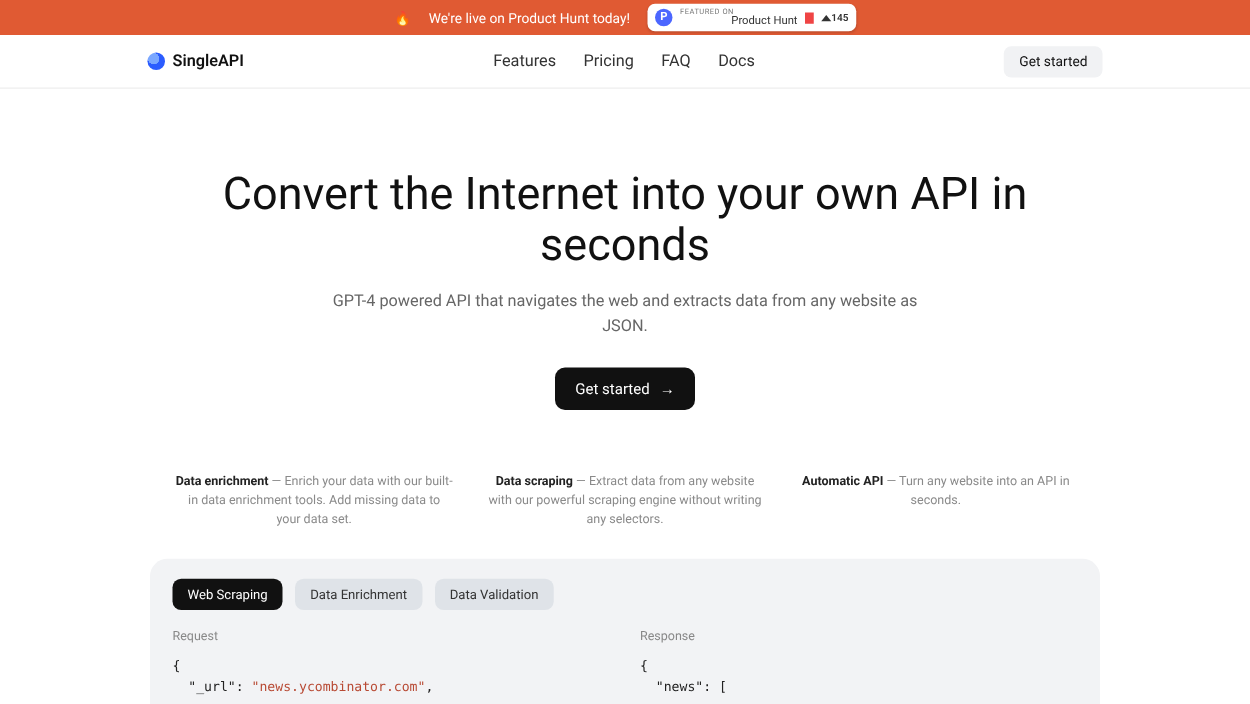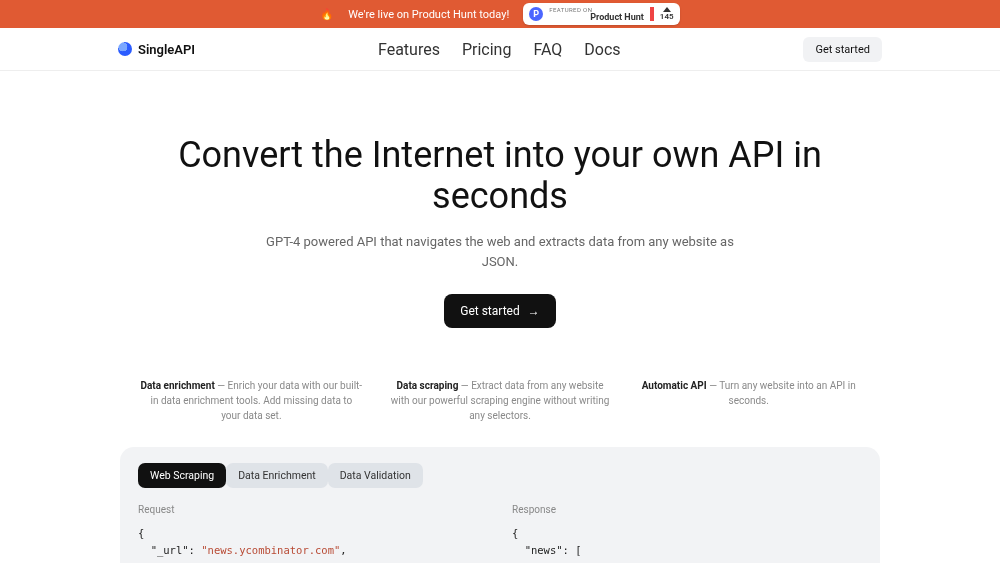--- a/index.html
+++ b/index.html
@@ -17,49 +17,49 @@
   html,body{margin:0;padding:0;font-family:-apple-system,BlinkMacSystemFont,"Segoe UI",Roboto,Helvetica,Arial,sans-serif;color:var(--ink);background:#fff;}
   a{text-decoration:none;color:inherit;}
 
   
   .banner{background:var(--orange);height:28px;display:flex;align-items:center;justify-content:center;gap:14px;font-size:11px;color:#fff;}
   .banner .emoji{font-size:11px;}
   .ph-badge{background:#fff;border-radius:6px;height:22px;display:flex;align-items:center;padding:0 6px;gap:6px;color:#333;font-size:8px;line-height:1;box-shadow:0 1px 2px rgba(0,0,0,.15);}
   .ph-badge .p{width:14px;height:14px;border-radius:50%;background:#4b66ff;color:#fff;display:flex;align-items:center;justify-content:center;font-weight:700;font-size:9px;}
   .ph-badge .txt{display:flex;flex-direction:column;}
   .ph-badge .txt .t1{font-size:6px;letter-spacing:.4px;color:#777;}
-  .ph-badge .txt .t2{font-size:9px;font-weight:700;color:#333;padding-left:41px;}
-  .ph-badge .votes{border-left:4px solid #ef4444;padding-left:6px;display:flex;flex-direction:column;align-items:center;}
+  .ph-badge .txt .t2{font-size:9px;font-weight:400;color:#333;padding-left:41px;}
+  .ph-badge .votes{border-left:7px solid #ef4444;padding-left:6px;display:flex;align-items:center;}
   .ph-badge .votes .caret{width:0;height:0;border-left:4px solid transparent;border-right:4px solid transparent;border-bottom:5px solid #333;}
   .ph-badge .votes .n{font-size:8px;font-weight:600;color:#333;margin-top:1px;}
 
   
   .nav-wrap{border-bottom:1px solid #eee;}
   .nav{max-width:780px;margin:0 auto;height:42px;display:flex;align-items:center;justify-content:space-between;padding:0 8px;}
   .brand{display:flex;align-items:center;gap:6px;font-weight:600;font-size:13px;}
   .brand .logo{width:14px;height:14px;border-radius:50%;background:radial-gradient(circle at 35% 35%, #7aa7ff 0 35%, #2b5cff 36% 100%);}
-  .nav-links{display:flex;gap:22px;font-size:16px;color:#333;}
+  .nav-links{display:flex;gap:22px;font-size:13px;color:#333;}
   .nav-links span{cursor:pointer;}
   .nav .cta{background:#f1f2f4;border-radius:6px;font-size:11px;padding:6px 12px;cursor:pointer;}
 
   
   .hero{max-width:760px;margin:0 auto;text-align:center;padding:64px 20px 28px;}
   .hero h1{font-size:36px;line-height:1.15;font-weight:400;margin:0 0 14px;}
   .hero p.sub{font-size:13px;color:#666;margin:0 auto 22px;max-width:480px;line-height:1.55;text-align:center;}
   .hero .primary{display:inline-flex;align-items:center;gap:8px;background:#111;color:#fff;border-radius:8px;font-size:12px;padding:10px 16px;cursor:pointer;}
   .hero .primary .arrow{display:inline-block;}
 
   
   .features{max-width:760px;margin:22px auto 0;display:flex;gap:26px;padding:0 20px;font-size:10px;line-height:1.5;text-align:center;color:#8a8a8a;}
   .features .f{flex:1;}
   .features .f b{color:#222;font-weight:700;}
 
   
   .panel{max-width:760px;margin:24px auto 0;background:var(--panel);border-radius:14px;padding:16px 18px 24px;}
-  .tabs{display:flex;margin-bottom:12px;}
+  .tabs{display:flex;gap:10px;margin-bottom:12px;}
   .tab{background:var(--chip);color:#333;font-size:10.5px;padding:6px 12px;border-radius:7px;cursor:pointer;}
   .tab.active{background:var(--chip-dark);color:#fff;}
 
   .cols{display:flex;gap:24px;}
   .col{flex:1;min-width:0;}
   .col-label{font-size:10px;color:#888;margin:4px 0 10px;}
 
   pre.code{margin:0;font-family:ui-monospace,SFMono-Regular,Menlo,Consolas,monospace;font-size:10.5px;line-height:1.65;white-space:pre;color:#222;}
   .k{color:#222;} 
   .s{color:var(--str);} 

